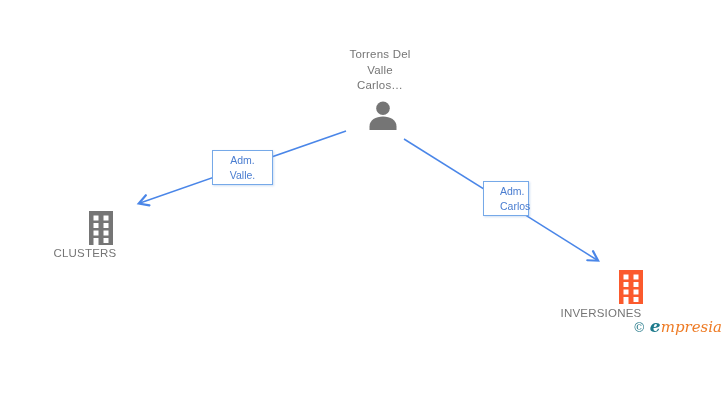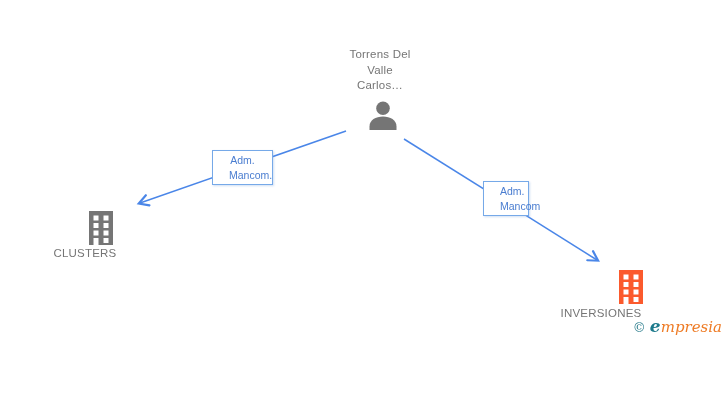--- a/index.html
+++ b/index.html
@@ -101,25 +101,25 @@
         <rect x="17.5" y="27" width="5" height="5"></rect>
       </g>
     </svg>
   </div>
   <div class="node-label company-label right">
     <div>INVERSIONES</div>
   </div>
 
   <div class="edge-label mancom">
     <div>Adm.</div>
-    <div>Mancom.</div>
+    <div>Valle.</div>
   </div>
   <div class="edge-label unico">
     <div>Adm.</div>
-    <div>Mancom</div>
+    <div>Carlos</div>
   </div>
 
   <div class="watermark">
     <span class="wm-copy">©</span>
     <span>
       <span class="wm-head">e</span><span class="wm-tail">mpresia</span>
     </span>
   </div>
 
 </div>

